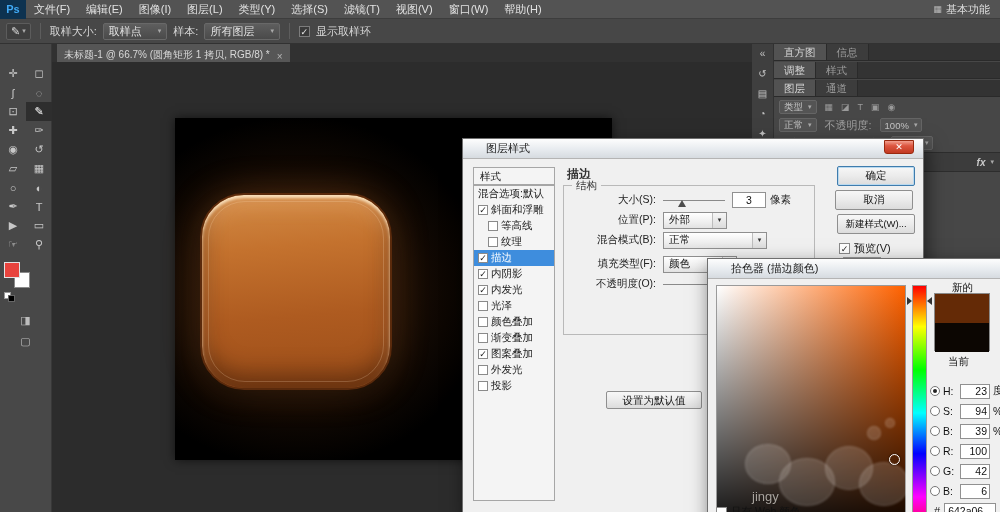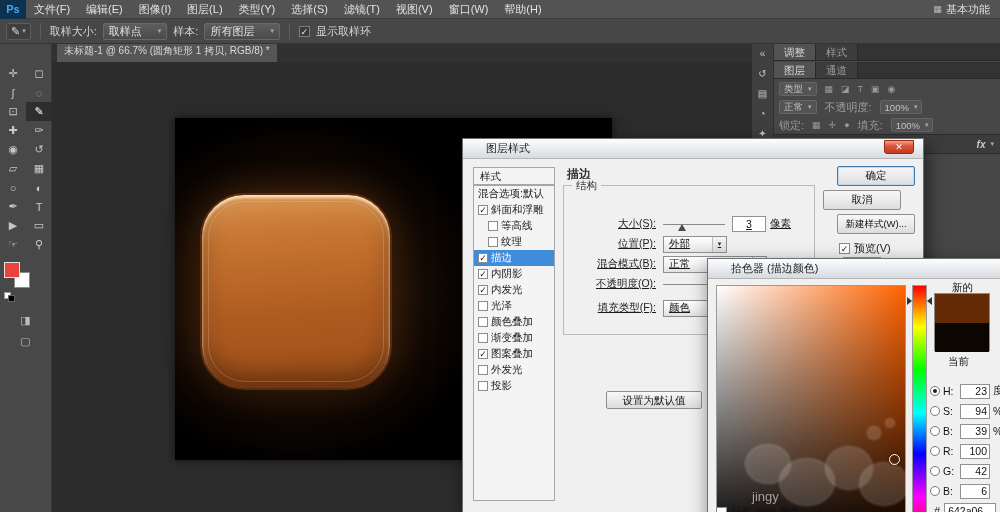--- a/index.html
+++ b/index.html
@@ -17,21 +17,21 @@
   .optionsbar { position:absolute; left:0; top:19px; right:0; height:25px; background:#474747; border-bottom:1px solid #323232; display:flex; align-items:center; gap:6px; padding:0 6px; z-index:3; }
   .tool-badge { display:flex; align-items:center; gap:2px; padding:1px 4px; border:1px solid #5c5c5c; border-radius:2px; background:#3f3f3f; color:#d8d8d8; }
   .caret { font-size:7px; color:#aaa; }
   .vsep { width:1px; height:16px; background:#5d5d5d; margin:0 3px; }
   .obar-label { color:#d6d6d6; }
   .dd-dark { height:17px; background:linear-gradient(#5e5e5e,#4a4a4a); border:1px solid #686868; border-radius:2px; color:#e2e2e2; display:flex; align-items:center; padding:0 5px; gap:16px; }
   .cbx-dark { width:11px; height:11px; background:#3a3a3a; border:1px solid #7c7c7c; color:#eaeaea; font-size:9px; line-height:10px; text-align:center; }
 
   
   .tabbar { position:absolute; left:52px; top:44px; width:700px; height:18px; background:#313131; z-index:1; }
-  .doc-tab { position:absolute; left:5px; top:0; height:18px; background:#565656; color:#d8d8d8; font-size:10px; display:flex; align-items:flex-end; padding:0 7px; gap:7px;flex-direction:column; }
+  .doc-tab { position:absolute; left:5px; top:0; height:18px; background:#565656; color:#d8d8d8; font-size:10px; display:flex; align-items:flex-end; padding:0 7px; gap:7px; }
   .doc-tab .close { color:#b5b5b5; font-size:10px; }
 
   
   .toolbar { position:absolute; left:0; top:44px; width:52px; bottom:0; background:#484848; border-right:1px solid #383838; padding-top:20px; z-index:2; }
   .tool-grid { display:grid; grid-template-columns:26px 26px; }
   .tool { height:19px; display:flex; align-items:center; justify-content:center; color:#c7c7c7; font-size:11px; }
   .tool.selected { background:#2e2e2e; color:#fff; }
   .sw-wrap { position:relative; height:48px; margin-top:6px; }
   .bg-sw { position:absolute; left:14px; top:12px; width:16px; height:16px; background:#fff; border:1px solid #8a8a8a; }
   .fg-sw { position:absolute; left:4px; top:2px; width:16px; height:16px; background:#e8433d; border:1px solid #e2e2e2; }
@@ -72,36 +72,36 @@
 
   
   .ls { left:462px; top:138px; width:462px; height:377px; z-index:10; }
   .ls-styles-hdr { position:absolute; left:10px; top:28px; width:82px; height:18px; border:1px solid #a6a6a6; background:#f4f4f4; line-height:16px; padding-left:6px; font-size:10.5px; }
   .ls-list { position:absolute; left:10px; top:46px; width:82px; height:316px; border:1px solid #a6a6a6; background:#f4f4f4; overflow:hidden; }
   .ls-item { height:16px; display:flex; align-items:center; gap:3px; padding-left:4px; font-size:10.5px; color:#222; white-space:nowrap; }
   .ls-item.indent { padding-left:14px; }
   .ls-item.selected { background:#3e8ddd; color:#fff; }
   .cb { width:10px; height:10px; border:1px solid #8a8a8a; background:#fff; font-size:9px; line-height:9px; text-align:center; color:#222; flex:0 0 auto; }
   .ls-panel-title { position:absolute; left:104px; top:27px; font-size:12px; font-weight:bold; color:#333; }
-  .ls-group { position:absolute; left:100px; top:46px; width:252px; height:150px; border:1px solid #b9b9b9; padding-top:28px;text-decoration:underline; }
+  .ls-group { position:absolute; left:100px; top:46px; width:252px; height:150px; border:1px solid #b9b9b9; padding-top:4px; }
   .legend { position:absolute; top:-7px; left:8px; background:#f0f0f0; padding:0 4px; font-size:10.5px; color:#333; }
   .row { display:flex; align-items:center; height:20px; padding-right:4px; }
   .row.gap { margin-top:4px; }
   .lbl { width:92px; text-align:right; margin-right:7px; font-size:10.5px; color:#222; flex:0 0 auto; white-space:nowrap; }
   .slider { position:relative; width:62px; height:1px; background:#8a8a8a; margin-right:7px; }
   .thumb { position:absolute; top:0; margin-left:-4px; width:0; height:0; border-left:4px solid transparent; border-right:4px solid transparent; border-bottom:7px solid #4c4c4c; }
   .numbox { width:34px; height:16px; border:1px solid #919191; background:#fff; font-size:10.5px; text-align:center; color:#111; margin-right:4px; }
   .unit { font-size:10.5px; color:#222; }
   .ddl { height:17px; border:1px solid #8f8f8f; background:linear-gradient(#fff,#efefef 60%,#e2e2e2); display:flex; align-items:center; font-size:10.5px; color:#111; padding-left:5px; }
   .darr { margin-left:auto; width:14px; height:15px; border-left:1px solid #bdbdbd; background:linear-gradient(#f6f6f6,#dcdcdc); font-size:7px; color:#333; display:flex; align-items:center; justify-content:center; }
   .w64{width:64px;} .w104{width:104px;} .w74{width:74px;}
   .strokeswatch { width:46px; height:17px; background:#642a06; border:1px solid #6e6e6e; box-shadow:inset 0 0 0 1px #fff; }
   .setdef { left:143px; top:252px; width:96px; height:18px; }
   .okbtn { left:374px; top:27px; width:78px; height:20px; border-color:#3f7cad; box-shadow:inset 0 0 0 1px #b9d9ef; }
-  .cancelbtn { left:360px; top:51px; width:78px; height:20px; }
+  .cancelbtn { left:372px; top:51px; width:78px; height:20px; }
   .newstylebtn { left:374px; top:75px; width:78px; height:20px; font-size:9.5px; }
   .previewrow { position:absolute; left:376px; top:102px; display:flex; gap:4px; align-items:center; color:#222; }
   .thumbprev { position:absolute; left:380px; top:118px; width:38px; height:36px; background:radial-gradient(circle at 50% 45%, #3a2010, #160b04 75%); border:1px solid #9a9a9a; display:flex; align-items:center; justify-content:center; }
   .thumbprev .mini-btn { width:24px; height:22px; border-radius:7px; background:linear-gradient(#cf8742,#9c4e19); border:1px solid #522708; box-shadow:inset 0 1px 1px rgba(255,230,200,.8); }
 
   
   .cp { left:707px; top:258px; width:310px; height:290px; z-index:20; }
   .cp-field { position:absolute; left:8px; top:26px; width:190px; height:256px; border:1px solid #9a9a9a;
     background:linear-gradient(to top,#000,rgba(0,0,0,0)),linear-gradient(to right,#fff,#ff6200); }
   .cp-marker { position:absolute; left:172px; top:168px; width:11px; height:11px; border:1px solid #fff; border-radius:50%; box-shadow:0 0 2px rgba(0,0,0,.8); }
@@ -230,20 +230,24 @@
   <div class="panels">
     <div class="ministrip">
       <span>«</span>
       <span>↺</span>
       <span>▤</span>
       <span>◔</span>
       <span>✦</span>
     </div>
     <div class="pcol">
       <div class="tabgroup">
+        <span class="ptab">直方图</span>
+        <span class="ptab inactive">信息</span>
+      </div>
+      <div class="tabgroup">
         <span class="ptab">调整</span>
         <span class="ptab inactive">样式</span>
       </div>
       <div class="tabgroup">
         <span class="ptab">图层</span>
         <span class="ptab inactive">通道</span>
       </div>
       <div class="prow">
         <span class="minidd">
           <span>类型</span>
@@ -365,34 +369,34 @@
           <span class="darr">▾</span>
         </span>
       </div>
       <div class="row">
         <span class="lbl">混合模式(B):</span>
         <span class="ddl w104">
           <span>正常</span>
           <span class="darr">▾</span>
         </span>
       </div>
+      <div class="row gap">
+        <span class="lbl">填充类型(F):</span>
+        <span class="ddl w74">
+          <span>颜色</span>
+          <span class="darr">▾</span>
+        </span>
+      </div>
       <div class="row">
         <span class="lbl">不透明度(O):</span>
         <span class="slider">
             <span class="thumb" style="left:97%"></span>
           </span>
         <input class="numbox" value="100" style="">
         <span class="unit">%</span>
-      </div>
-      <div class="row gap">
-        <span class="lbl">填充类型(F):</span>
-        <span class="ddl w74">
-          <span>颜色</span>
-          <span class="darr">▾</span>
-        </span>
       </div>
     </div>
 
     <div class="btn setdef">设置为默认值</div>
 
     <div class="btn okbtn">确定</div>
     <div class="btn cancelbtn">取消</div>
     <div class="btn newstylebtn">新建样式(W)...</div>
     <div class="previewrow">
       <span class="cb2">✓</span>

